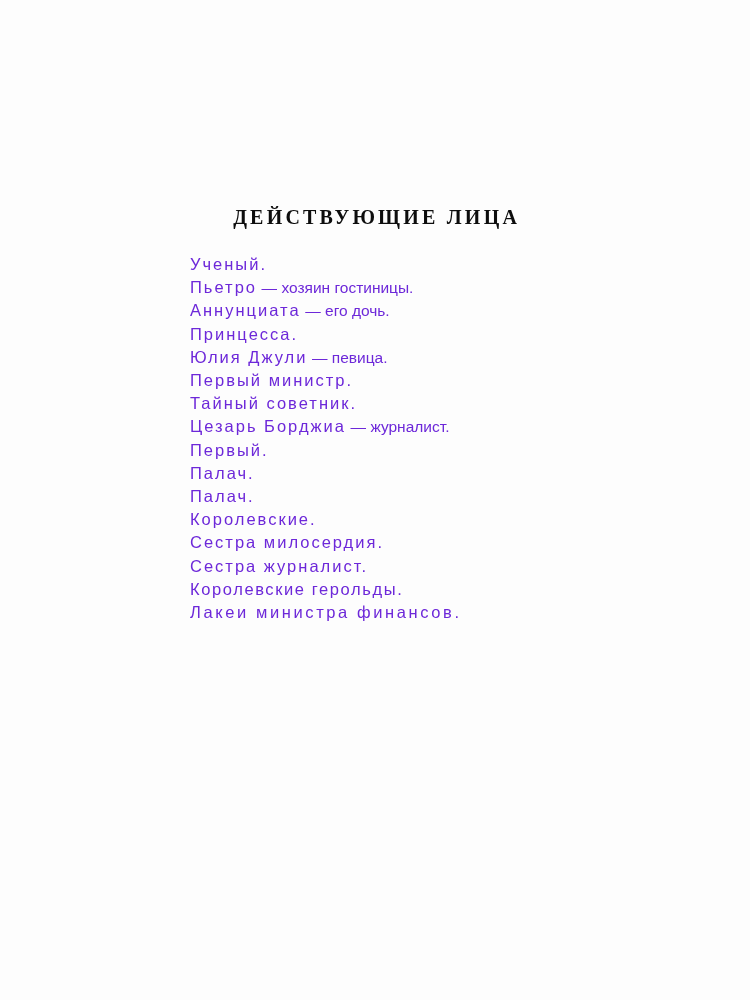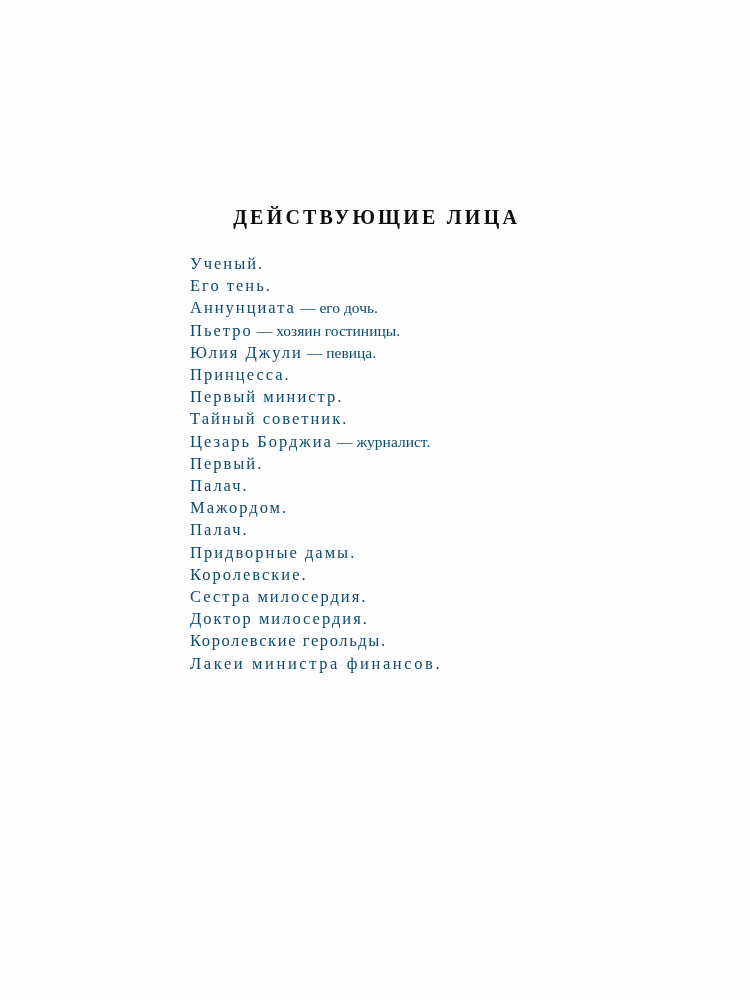--- a/index.html
+++ b/index.html
@@ -38,24 +38,24 @@
     text-indent: 3.2px;
   }
   .cast-list {
     list-style: none;
     margin: 0;
     padding: 0;
     padding-left: 190px;
     padding-top: 24px;
   }
   .cast-item {
-    font-family: Liberation Serif, serif;
+    font-family: Liberation Sans, sans-serif;
     font-size: 16.5px;
     line-height: 22.2px;
-    color: #0c4a6e;
+    color: #6d28d9;
     white-space: nowrap;
   }
   
   .cast-item .name {
     letter-spacing: 2.0px;
   }
   .cast-item .gloss {
     letter-spacing: 0px;
     font-size: 15.5px;
   }
@@ -74,38 +74,35 @@
   <div class="content">
 
     <h1 class="doc-title">ДЕЙСТВУЮЩИЕ ЛИЦА</h1>
 
     <ul class="cast-list">
 
       <li class="cast-item">
         <span class="name">Ученый.</span><span class="gloss"></span>
       </li>
 
+
       <li class="cast-item">
-        <span class="name">Его тень.</span><span class="gloss"></span>
+        <span class="name">Пьетро</span> <span class="gloss">— хозяин гостиницы.</span>
       </li>
 
       <li class="cast-item">
         <span class="name">Аннунциата</span> <span class="gloss">— его дочь.</span>
       </li>
 
       <li class="cast-item">
-        <span class="name">Пьетро</span> <span class="gloss">— хозяин гостиницы.</span>
+        <span class="name">Принцесса.</span><span class="gloss"></span>
       </li>
 
       <li class="cast-item">
         <span class="name">Юлия Джули</span> <span class="gloss">— певица.</span>
-      </li>
-
-      <li class="cast-item">
-        <span class="name">Принцесса.</span><span class="gloss"></span>
       </li>
 
       <li class="cast-item">
         <span class="name">Первый министр.</span><span class="gloss"></span>
       </li>
 
       <li class="cast-item">
         <span class="name">Тайный советник.</span><span class="gloss"></span>
       </li>
 
@@ -114,43 +111,37 @@
       </li>
 
       <li class="cast-item">
         <span class="name">Первый.</span><span class="gloss"></span>
       </li>
 
       <li class="cast-item">
         <span class="name">Палач.</span><span class="gloss"></span>
       </li>
 
-      <li class="cast-item">
-        <span class="name">Мажордом.</span><span class="gloss"></span>
-      </li>
 
       <li class="cast-item">
         <span class="name">Палач.</span><span class="gloss"></span>
       </li>
 
-      <li class="cast-item">
-        <span class="name">Придворные дамы.</span><span class="gloss"></span>
-      </li>
 
 
       <li class="cast-item">
         <span class="name">Королевские.</span><span class="gloss"></span>
       </li>
 
       <li class="cast-item">
         <span class="name">Сестра милосердия.</span><span class="gloss"></span>
       </li>
 
       <li class="cast-item">
-        <span class="name">Доктор милосердия.</span><span class="gloss"></span>
+        <span class="name">Сестра журналист.</span><span class="gloss"></span>
       </li>
 
       <li class="cast-item tight">
         <span class="name">Королевские герольды.</span><span class="gloss"></span>
       </li>
 
       <li class="cast-item wide">
         <span class="name">Лакеи министра финансов.</span><span class="gloss"></span>
       </li>
 

